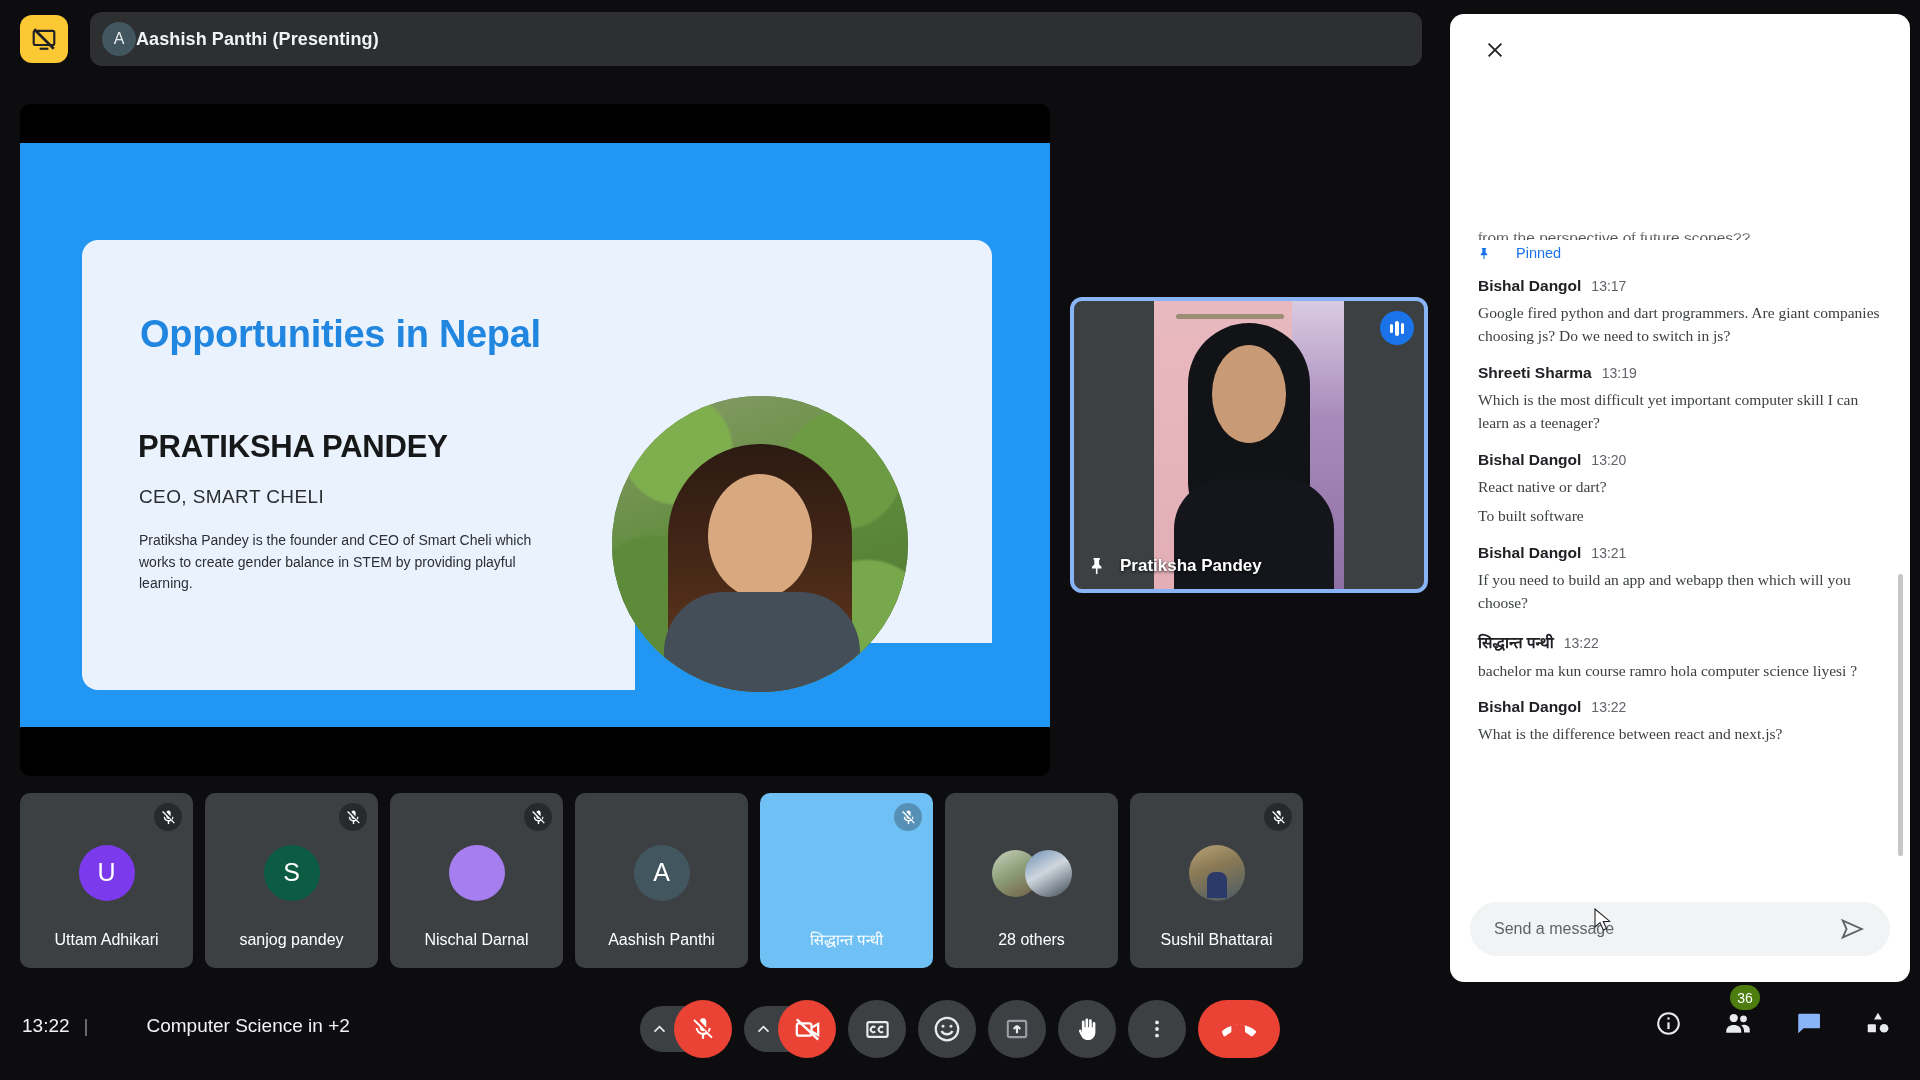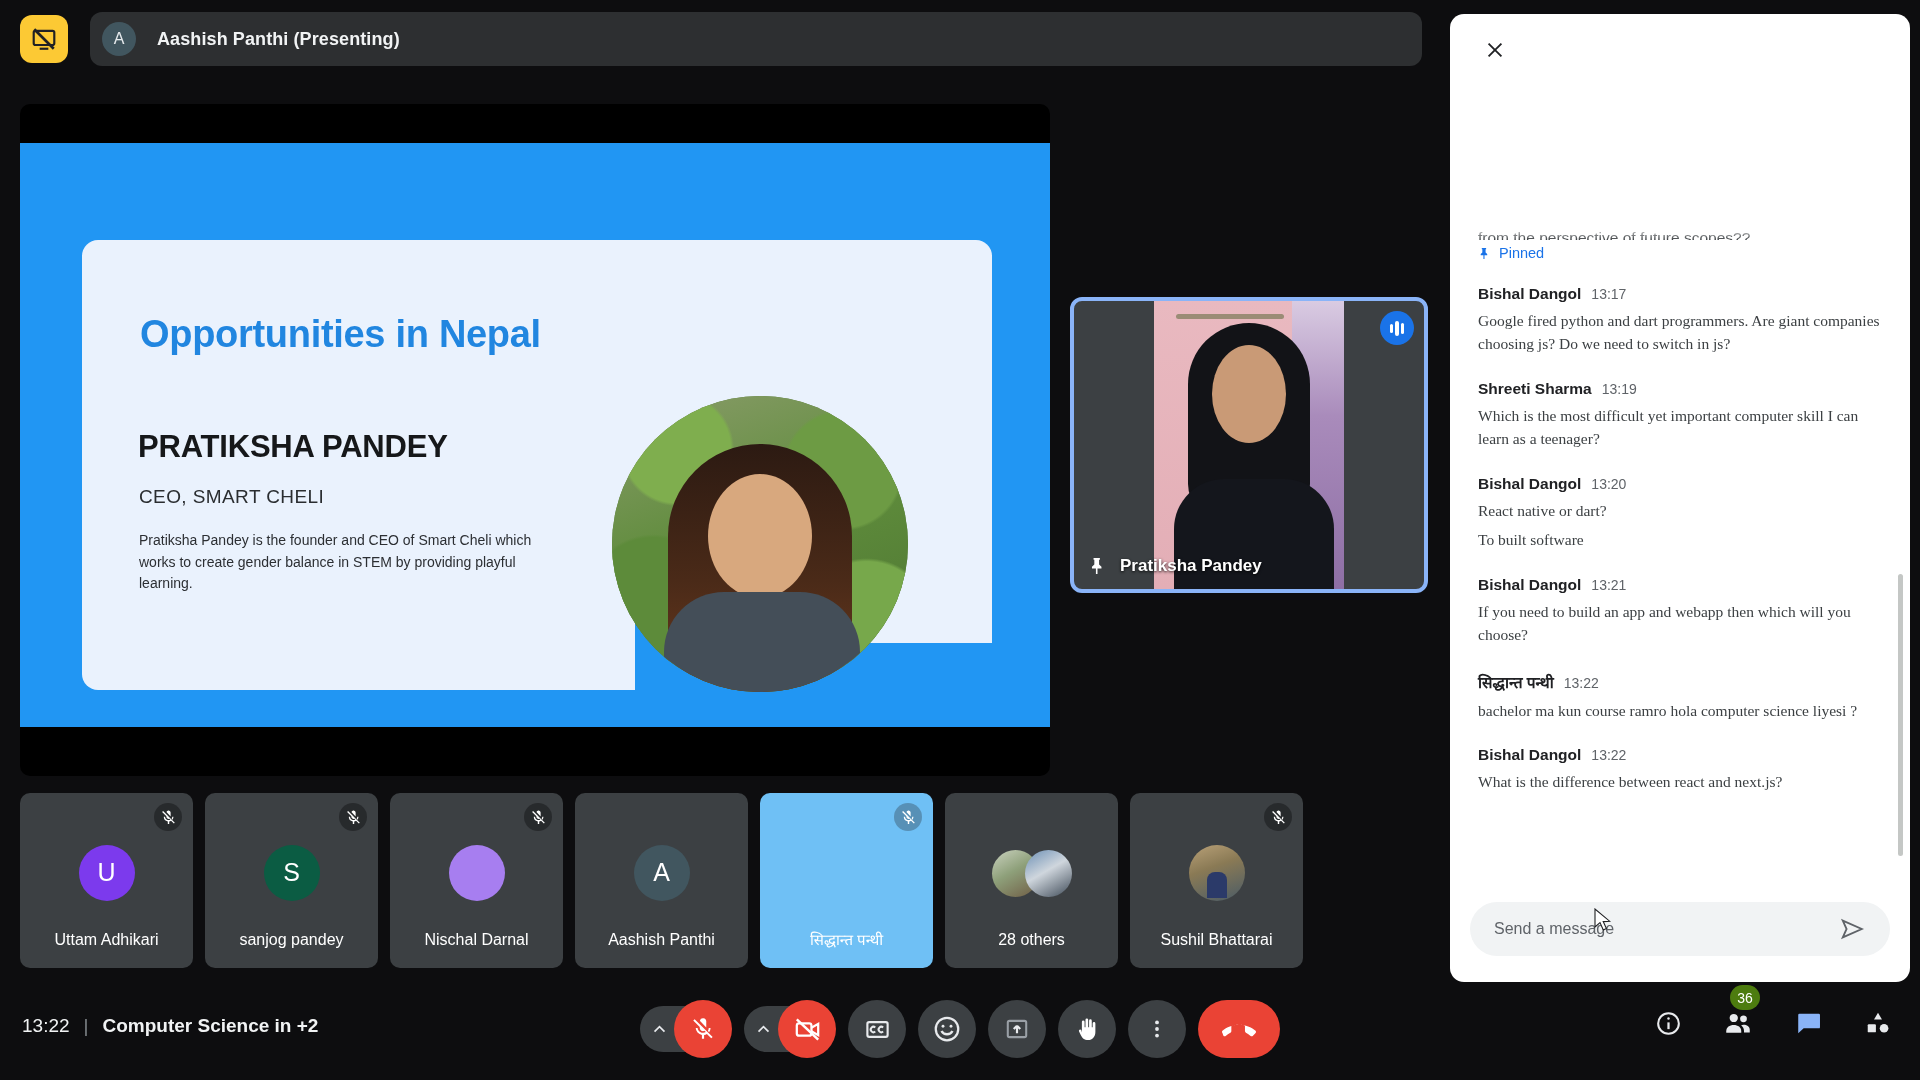--- a/index.html
+++ b/index.html
@@ -19,21 +19,21 @@
     flex: 0 0 auto;
   }
   .presenter-pill {
     margin-left: 22px; height: 54px; flex: 1 1 auto; margin-right: 28px;
     background: #2d2f31; border-radius: 12px; display: flex; align-items: center; padding-left: 12px;
   }
   .presenter-av {
     width: 34px; height: 34px; border-radius: 50%; background: #41565f; color: #e6eaed;
     display: flex; align-items: center; justify-content: center; font-size: 16px; flex: 0 0 auto;
   }
-  .presenter-name { margin-left: 21px; color: #f1f3f4; font-size: 18px; font-weight: 600; letter-spacing: .1px; }
+  .presenter-name { color: #f1f3f4; font-size: 18px; font-weight: 600; letter-spacing: .1px; }
 
   
   .stage { position: absolute; left: 20px; top: 104px; width: 1030px; height: 672px; background: #000; border-radius: 10px; overflow: hidden; }
   .slide { position: absolute; left: 0; top: 39px; width: 1030px; height: 584px; background: #2196f3; overflow: hidden; }
   .slide-card {
     position: absolute; left: 62px; top: 97px; width: 910px; height: 450px;
     background: #eaf2fd; border-radius: 16px;
   }
   .slide-cut { position: absolute; left: 615px; top: 420px; width: 225px; height: 130px; background: #2196f3; }
   .slide-cut2 { position: absolute; left: 840px; top: 500px; width: 135px; height: 50px; background: #2196f3; }
@@ -98,21 +98,21 @@
   .oth { width: 47px; height: 47px; border-radius: 50%; overflow: hidden; }
   .oth:nth-child(2) { margin-left: -14px; }
   .oth-a { background: linear-gradient(150deg,#cbd3c0 0%,#8ea07a 45%,#6f5c44 100%); }
   .oth-b { background: linear-gradient(150deg,#6b8fb5 0%,#cfd6dd 45%,#3e4a57 100%); }
   .ph-avatar { background: linear-gradient(160deg,#b9a178 0%,#8a7a55 40%,#4a5b66 100%); }
   .ph-avatar .torso { position:relative; display:block; width:20px; height:26px; background:#2b3a69; border-radius:8px 8px 0 0; top:12px; }
 
   
   .meta { position: absolute; left: 22px; top: 1015px; display: flex; align-items: center; color: #f1f3f4; font-size: 19px; font-weight: 500; }
   .meta .sep { margin: 0 14px; color: #80868b; font-weight: 300; }
-  .meta .mtitle { font-weight: 700; }
+  .meta .mtitle { font-weight: 400; margin-left: 44px; }
 
   .controls { position: absolute; left: 50%; transform: translateX(-50%); top: 1000px; display: flex; align-items: center; gap: 12px; }
   .ctrl { width: 58px; height: 58px; border-radius: 50%; background: #3c4043; display: flex; align-items: center; justify-content: center; }
   .ctrl.danger { background: #ea4335; }
   .ctrl.hangup { width: 82px; height: 58px; border-radius: 29px; background: #ea4335; }
   .combo { position: relative; display: flex; align-items: center; }
   .combo .chev { width: 52px; height: 46px; border-radius: 26px 0 0 26px; background: #3c4043; display:flex; align-items:center; justify-content:center; padding-right: 14px; }
   .combo .ctrl { margin-left: -18px; }
 
   .rightctrls { position: absolute; right: 22px; top: 1003px; display: flex; align-items: center; gap: 30px; }
@@ -131,22 +131,22 @@
   .chat-head { height: 72px; display: flex; align-items: center; padding: 0 22px 0 28px; }
   .chat-title { font-size: 23px; color: #202124; font-weight: 400; flex: 1; letter-spacing: .1px; }
   .chat-close { width: 34px; height: 34px; display: flex; align-items: center; justify-content: center; }
   .chat-notice {
     margin: 8px 20px 0 20px; background: #f1f3f4; border-radius: 10px; padding: 16px 22px;
     color: #3c4043; font-size: 14.5px; line-height: 1.52; text-align: center;
   }
   .chat-scroll { position: absolute; left: 0; right: 0; top: 212px; bottom: 130px; padding: 0 24px 0 28px; overflow: hidden; }
   .chat-fade { position:absolute; left:28px; right:24px; top:212px; height:14px; background:linear-gradient(#fff,rgba(255,255,255,0)); z-index:3; pointer-events:none; }
   .pinned-clip { color: #3c4043; font-size: 15.5px; line-height: 1.5; height: 14px; overflow: hidden; }
-  .pinned-row { display: flex; align-items: center; gap: 8px; margin-top: 5px; color: #1a73e8; font-size: 14.5px; }
-  .msg { margin-top: 24px; }
+  .pinned-row { display: flex; align-items: center; gap: 25px; margin-top: 5px; color: #1a73e8; font-size: 14.5px; }
+  .msg { margin-top: 16px; }
   .msg-head { display: flex; align-items: baseline; gap: 10px; }
   .msg-author { font-size: 15.5px; font-weight: 700; color: #202124; }
   .msg-time { font-size: 14px; color: #5f6368; }
   .msg-body { margin-top: 7px; color: #3c4043; font-size: 15.5px; line-height: 1.48; font-family: Liberation Serif, serif; }
   .msg-body + .msg-body { margin-top: 6px; }
   .chat-scrollbar { position: absolute; right: 7px; top: 560px; width: 5px; height: 282px; background: #c4c7c5; border-radius: 3px; }
   .composer {
     position: absolute; left: 20px; right: 20px; bottom: 26px; height: 54px; background: #f1f3f4;
     border-radius: 27px; display: flex; align-items: center; padding: 0 20px 0 24px;
   }

